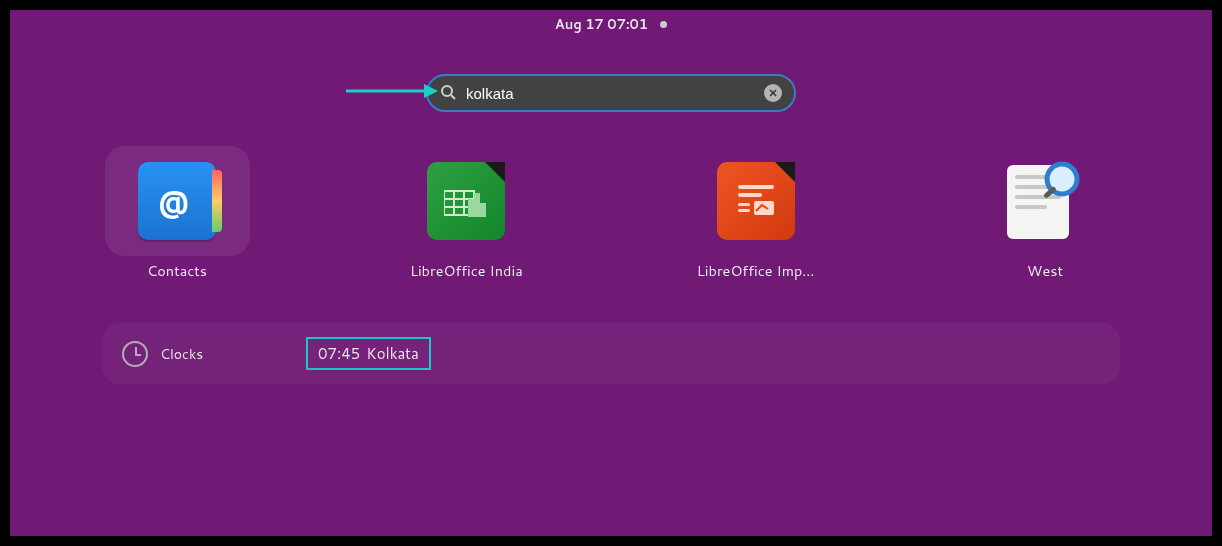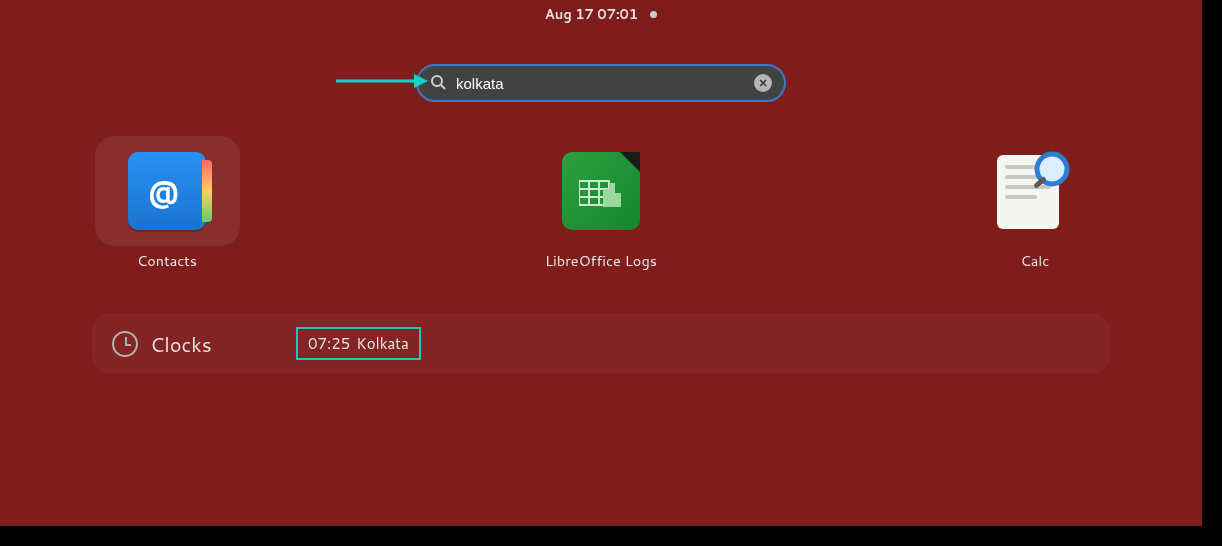--- a/index.html
+++ b/index.html
@@ -6,23 +6,24 @@
     body {
       width: 1222px;
       height: 546px;
       background: #000;
       font-family: -apple-system, "Cantarell", "Ubuntu", sans-serif;
       color: #fff;
       overflow: hidden;
       position: relative;
     }
     .inner {
-      background: #7f1d1d;
+      background: #701a75;
       width: 1202px;
       height: 526px;
+      margin: 10px;
       position: relative;
     }
     .topbar {
       display: flex;
       align-items: center;
       justify-content: center;
       height: 28px;
       font-size: 13px;
       font-weight: 600;
       gap: 12px;
@@ -108,21 +109,21 @@
       padding: 14px 20px;
       display: flex;
       align-items: center;
       gap: 16px;
     }
     .result-row .provider {
       display: flex;
       align-items: center;
       gap: 12px;
       color: #e5e5e5;
-      font-size: 20px;
+      font-size: 14px;
       width: 168px;
     }
     .clock-result {
       border: 2px solid #18c9c3;
       padding: 4px 10px;
       display: inline-flex;
       gap: 6px;
       font-size: 15px;
     }
     .clock-result .time { color: #e8e8e8; }
@@ -269,50 +270,68 @@
               <line x1="0" y1="16" x2="30" y2="16" stroke="#cdeccf" stroke-width="2"></line>
               <line x1="0" y1="24" x2="30" y2="24" stroke="#cdeccf" stroke-width="2"></line>
               <rect x="24" y="16" width="6" height="18" fill="#9bd89f"></rect>
               <rect x="30" y="10" width="6" height="24" fill="#9bd89f"></rect>
               <rect x="36" y="20" width="6" height="14" fill="#9bd89f"></rect>
             </svg>
           </div>
           <div class="fold"></div>
         </div>
       </div>
-      <span class="label">LibreOffice Logs</span>
-    </div>
-
+      <span class="label">LibreOffice India</span>
+    </div>
+
+    <div class="app">
+      <div class="icon-box">
+        <div class="icon-calc icon-impress">
+          <div class="body">
+            <svg width="44" height="40" viewBox="0 0 44 40">
+              <rect x="4" y="4" width="36" height="4" rx="2" fill="#ffd9c9"></rect>
+              <rect x="4" y="12" width="24" height="4" rx="2" fill="#ffd9c9"></rect>
+              <rect x="4" y="22" width="12" height="3" rx="1.5" fill="#ffd9c9"></rect>
+              <rect x="4" y="28" width="12" height="3" rx="1.5" fill="#ffd9c9"></rect>
+              <rect x="20" y="20" width="20" height="14" rx="2" fill="#ffd9c9"></rect>
+              <polyline points="22,30 28,24 34,28" fill="none" stroke="#e34816" stroke-width="2"></polyline>
+            </svg>
+          </div>
+          <div class="fold"></div>
+        </div>
+      </div>
+      <span class="label">LibreOffice Imp…</span>
+    </div>
 
 
 
     <div class="app">
       <div class="icon-box">
         <div class="icon-logs">
           <div class="paper">
             <div class="line" style="margin-top:10px;"></div>
             <div class="line"></div>
             <div class="line"></div>
             <div class="line" style="width:32px"></div>
           </div>
           <span class="mag">
             <svg width="50" height="50" viewBox="0 0 50 50">
               <circle cx="25" cy="20" r="15" fill="#d9efff" stroke="#2f7dd1" stroke-width="5"></circle>
               <rect x="6" y="36" width="14" height="5" rx="2.5" fill="#5a5a58" transform="rotate(-40 6 36)"></rect>
             </svg>
           </span>
         </div>
       </div>
-      <span class="label">Calc</span>
+      <span class="label">West</span>
     </div>
   </div>
 
   <div class="result-row">
     <div class="provider">
       <span class="clock-ico"></span>
       <span>Clocks</span>
     </div>
     <div class="clock-result">
-      <span class="time">07:25</span>
+      <span class="time">07:45</span>
       <span class="city">Kolkata</span>
     </div>
   </div>
 </div>
 
 </body></html>

